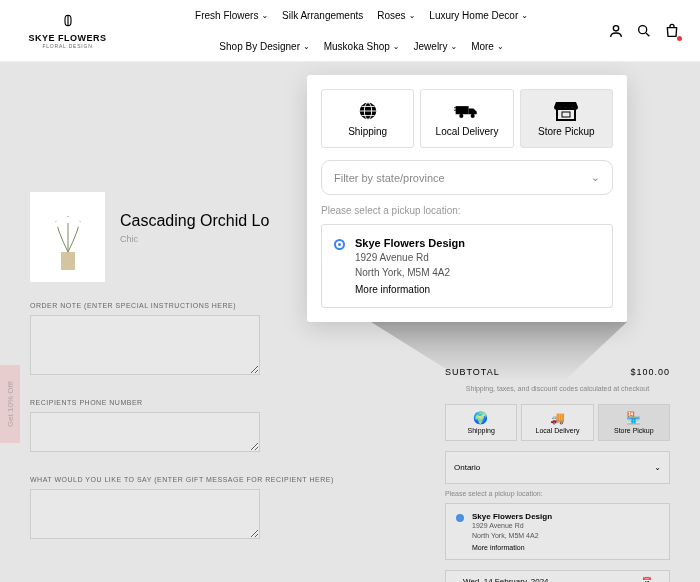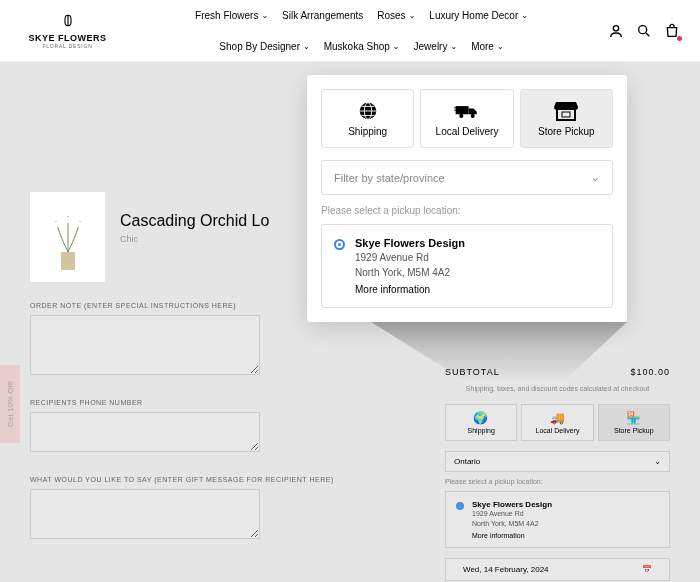--- a/index.html
+++ b/index.html
@@ -28,39 +28,39 @@
 .form-input.tall{height:60px}
 .right-panel{position:absolute;right:30px;top:305px;width:225px}
 .subtotal-row{display:flex;justify-content:space-between;font-size:9px;letter-spacing:1px;margin-bottom:8px}
 .subtotal-row .price{font-weight:400}
 .ship-note{font-size:7px;color:#888;text-align:center;margin-bottom:12px}
 .ship-tabs{display:flex;gap:4px;margin-bottom:10px}
 .ship-tab{flex:1;border:1px solid #ccc;padding:6px 2px;text-align:center;cursor:pointer;background:#e8e8e8}
 .ship-tab.active{background:#d8d8d8}
 .ship-tab-icon{font-size:12px;margin-bottom:2px}
 .ship-tab-label{font-size:7px}
-.select-sm{width:100%;border:1px solid #ccc;padding:5px 8px;font-size:8px;background:#e8e8e8;display:flex;justify-content:space-between;align-items:center;cursor:pointer;margin-bottom:6px}
+.select-sm{width:100%;border:1px solid #ccc;padding:11px 8px;font-size:8px;background:#e8e8e8;display:flex;justify-content:space-between;align-items:center;cursor:pointer;margin-bottom:6px}
 .pickup-prompt{font-size:7px;color:#888;margin-bottom:6px}
 .location-card{border:1px solid #ccc;padding:8px 10px;display:flex;gap:8px;background:#e8e8e8;margin-bottom:10px}
 .radio{width:8px;height:8px;border-radius:50%;border:2px solid #4a90e2;background:#4a90e2;margin-top:2px;flex-shrink:0;position:relative}
 .radio::after{content:'';position:absolute;inset:1px;background:#fff;border-radius:50%;transform:scale(.3)}
 .loc-name{font-size:8px;font-weight:700}
 .loc-addr{font-size:7px;color:#555;line-height:1.4}
 .loc-more{font-size:7px;margin-top:3px}
 .date-input{width:100%;border:1px solid #ccc;padding:6px 17px;font-size:8px;background:#e8e8e8;display:flex;justify-content:space-between;align-items:center;margin-bottom:10px}
 .promo-tab{position:absolute;left:0;top:365px;width:20px;height:78px;background:#e8c4c4;opacity:.7;writing-mode:vertical-rl;transform:rotate(180deg);font-size:8px;display:flex;align-items:center;justify-content:center;color:#a08888;cursor:pointer}
 
 .popover-wrap{position:absolute;top:75px;left:307px;width:320px;z-index:10}
 .popover{background:#fff;border-radius:3px;box-shadow:0 6px 24px rgba(0,0,0,.15);padding:14px}
 .pop-tabs{display:flex;gap:6px;margin-bottom:12px}
 .pop-tab{flex:1;border:1px solid #e0e0e0;border-radius:3px;padding:10px 4px;text-align:center;cursor:pointer;background:#fff}
 .pop-tab.active{background:#ececec}
 .pop-tab-icon{font-size:20px;margin-bottom:4px;display:flex;justify-content:center}
 .pop-tab-label{font-size:10px}
-.pop-select{border:1px solid #ddd;border-radius:3px;padding:10px 12px;font-size:11px;color:#888;display:flex;justify-content:space-between;align-items:center;cursor:pointer;margin-bottom:10px}
+.pop-select{border:1px solid #ddd;border-radius:9px;padding:10px 12px;font-size:11px;color:#888;display:flex;justify-content:space-between;align-items:center;cursor:pointer;margin-bottom:10px}
 .pop-prompt{font-size:10px;color:#999;margin-bottom:8px}
 .pop-location{border:1px solid #ddd;border-radius:3px;padding:12px;display:flex;gap:10px}
 .pop-radio{width:11px;height:11px;border-radius:50%;border:2px solid #3b82f6;margin-top:2px;flex-shrink:0;position:relative}
 .pop-radio::after{content:'';position:absolute;inset:2px;background:#3b82f6;border-radius:50%}
 .pop-loc-name{font-size:11px;font-weight:700;margin-bottom:1px}
 .pop-loc-addr{font-size:10px;color:#555;line-height:1.5}
 .pop-loc-more{font-size:10px;margin-top:4px}
 .beam{position:absolute;top:100%;left:0;width:100%;height:60px;background:linear-gradient(to bottom,rgba(0,0,0,.25),rgba(0,0,0,0));clip-path:polygon(20% 0,100% 0,80% 100%,50% 100%)}
 svg{display:block}
 </style>

